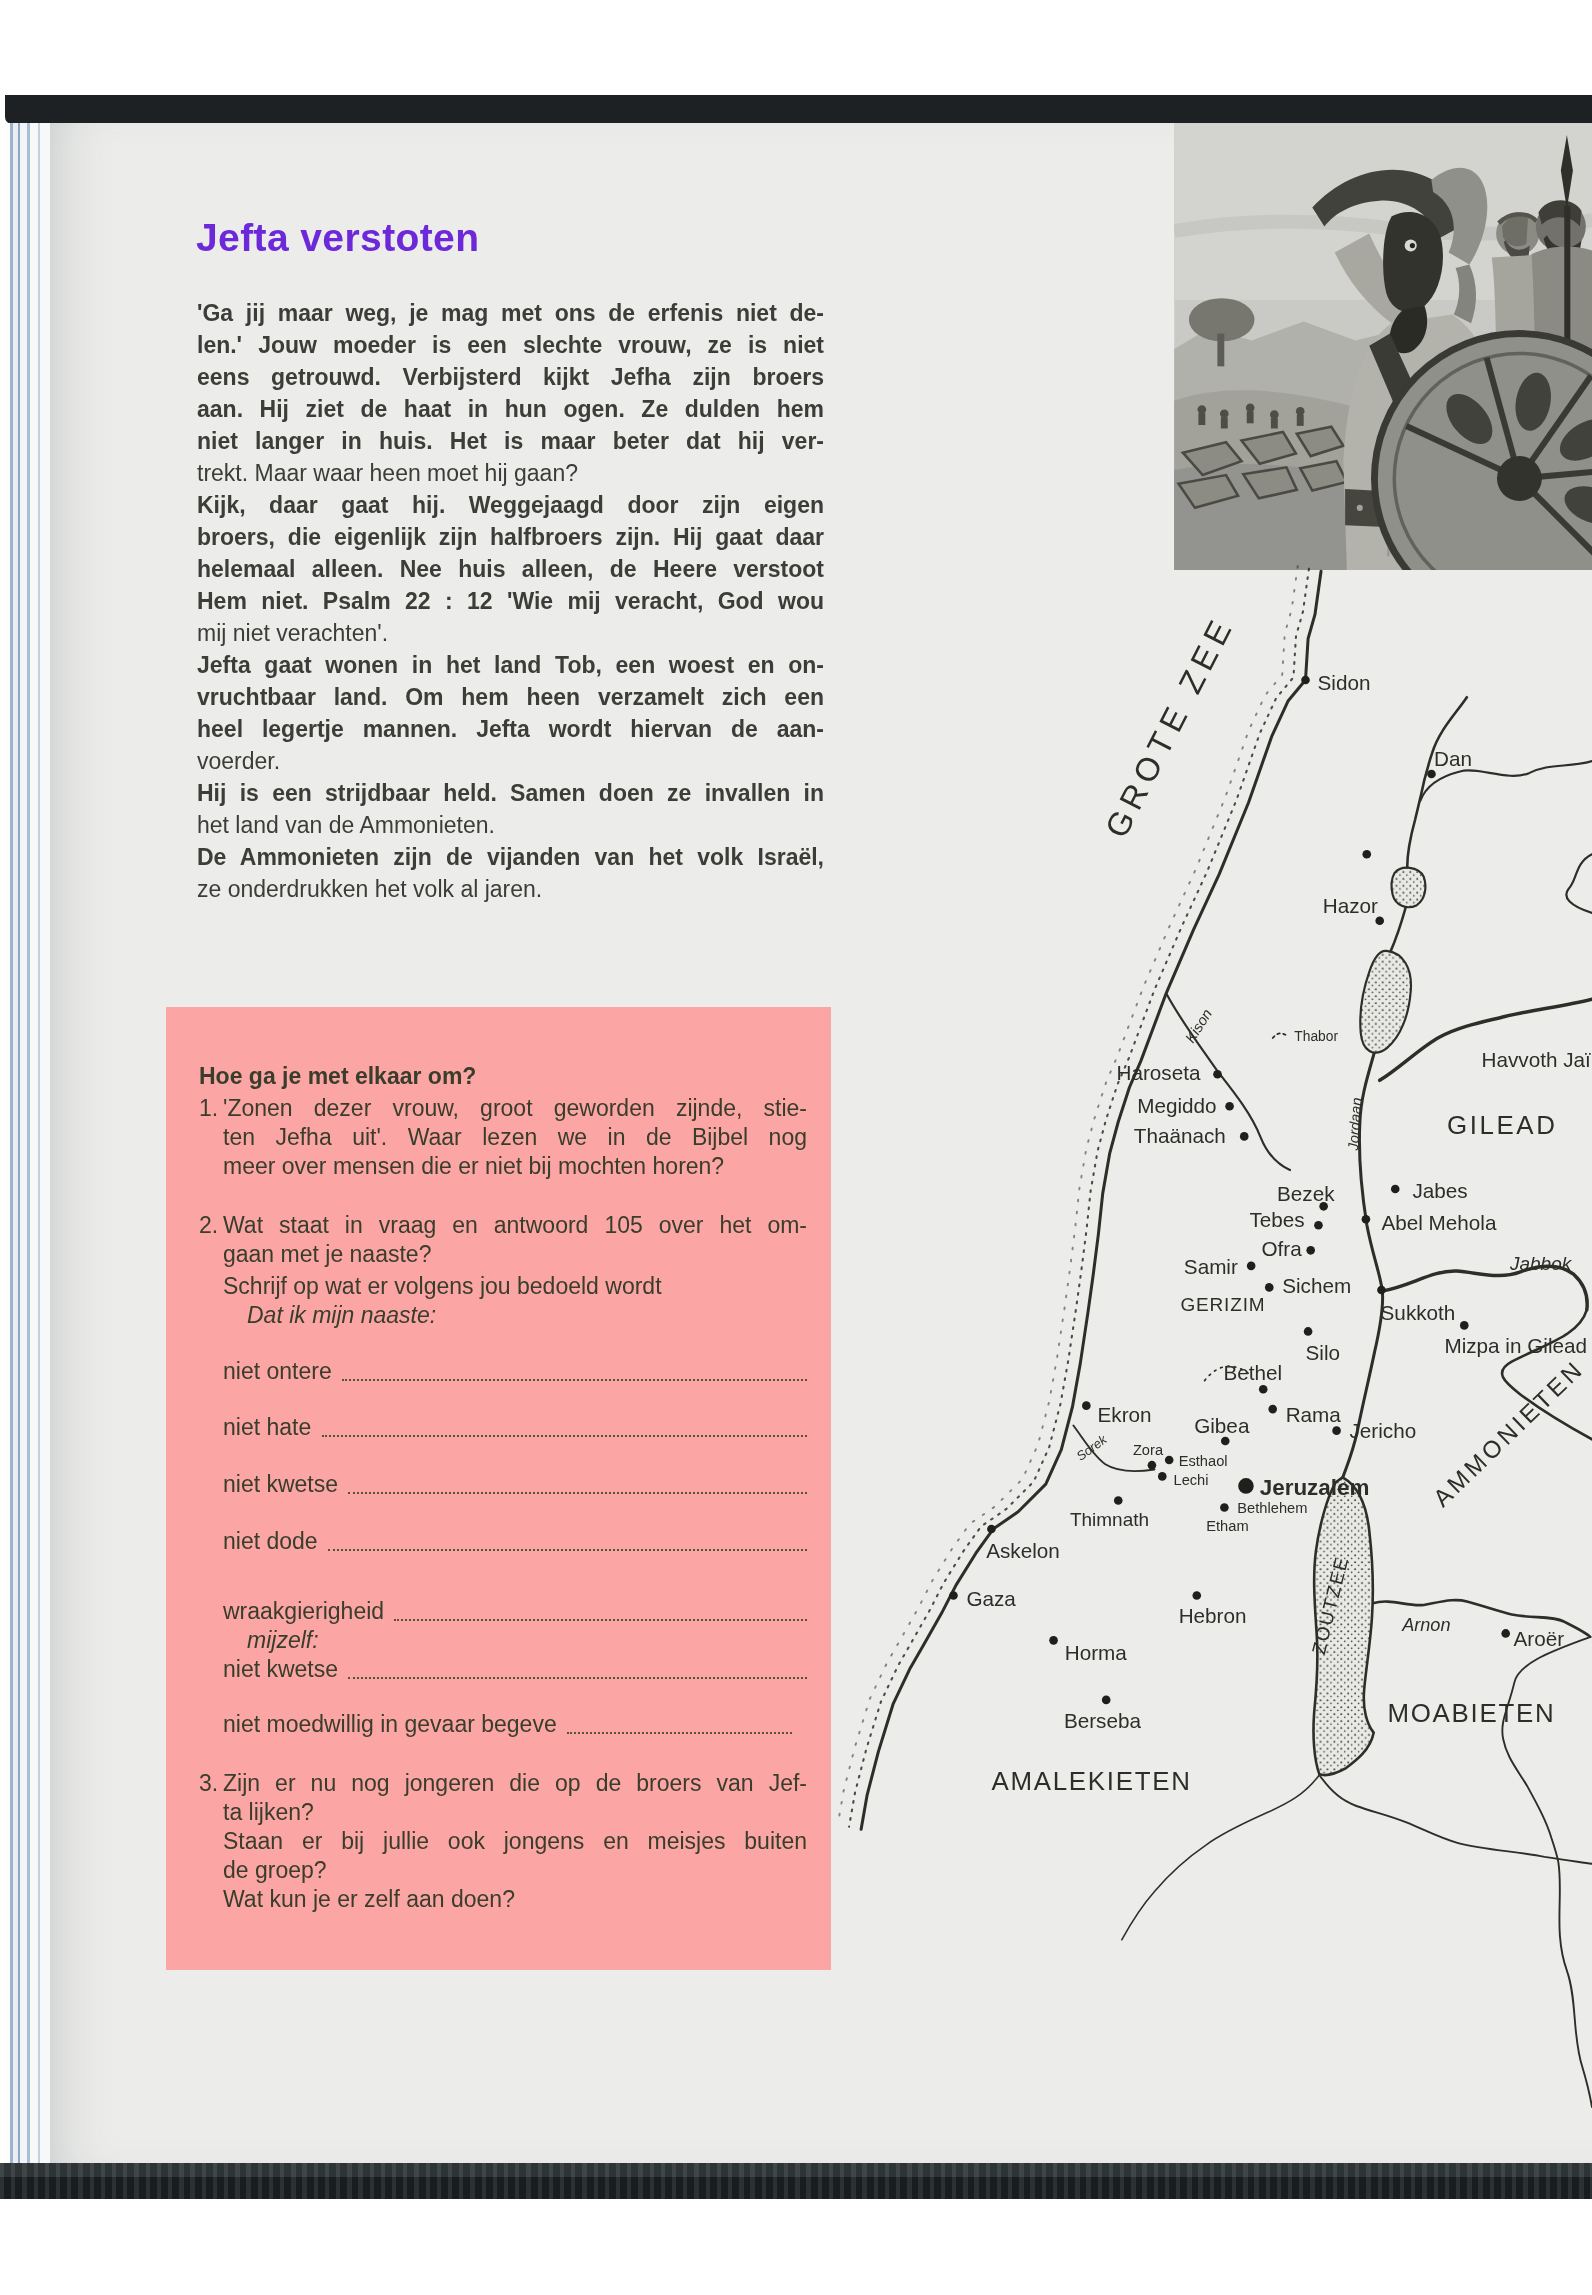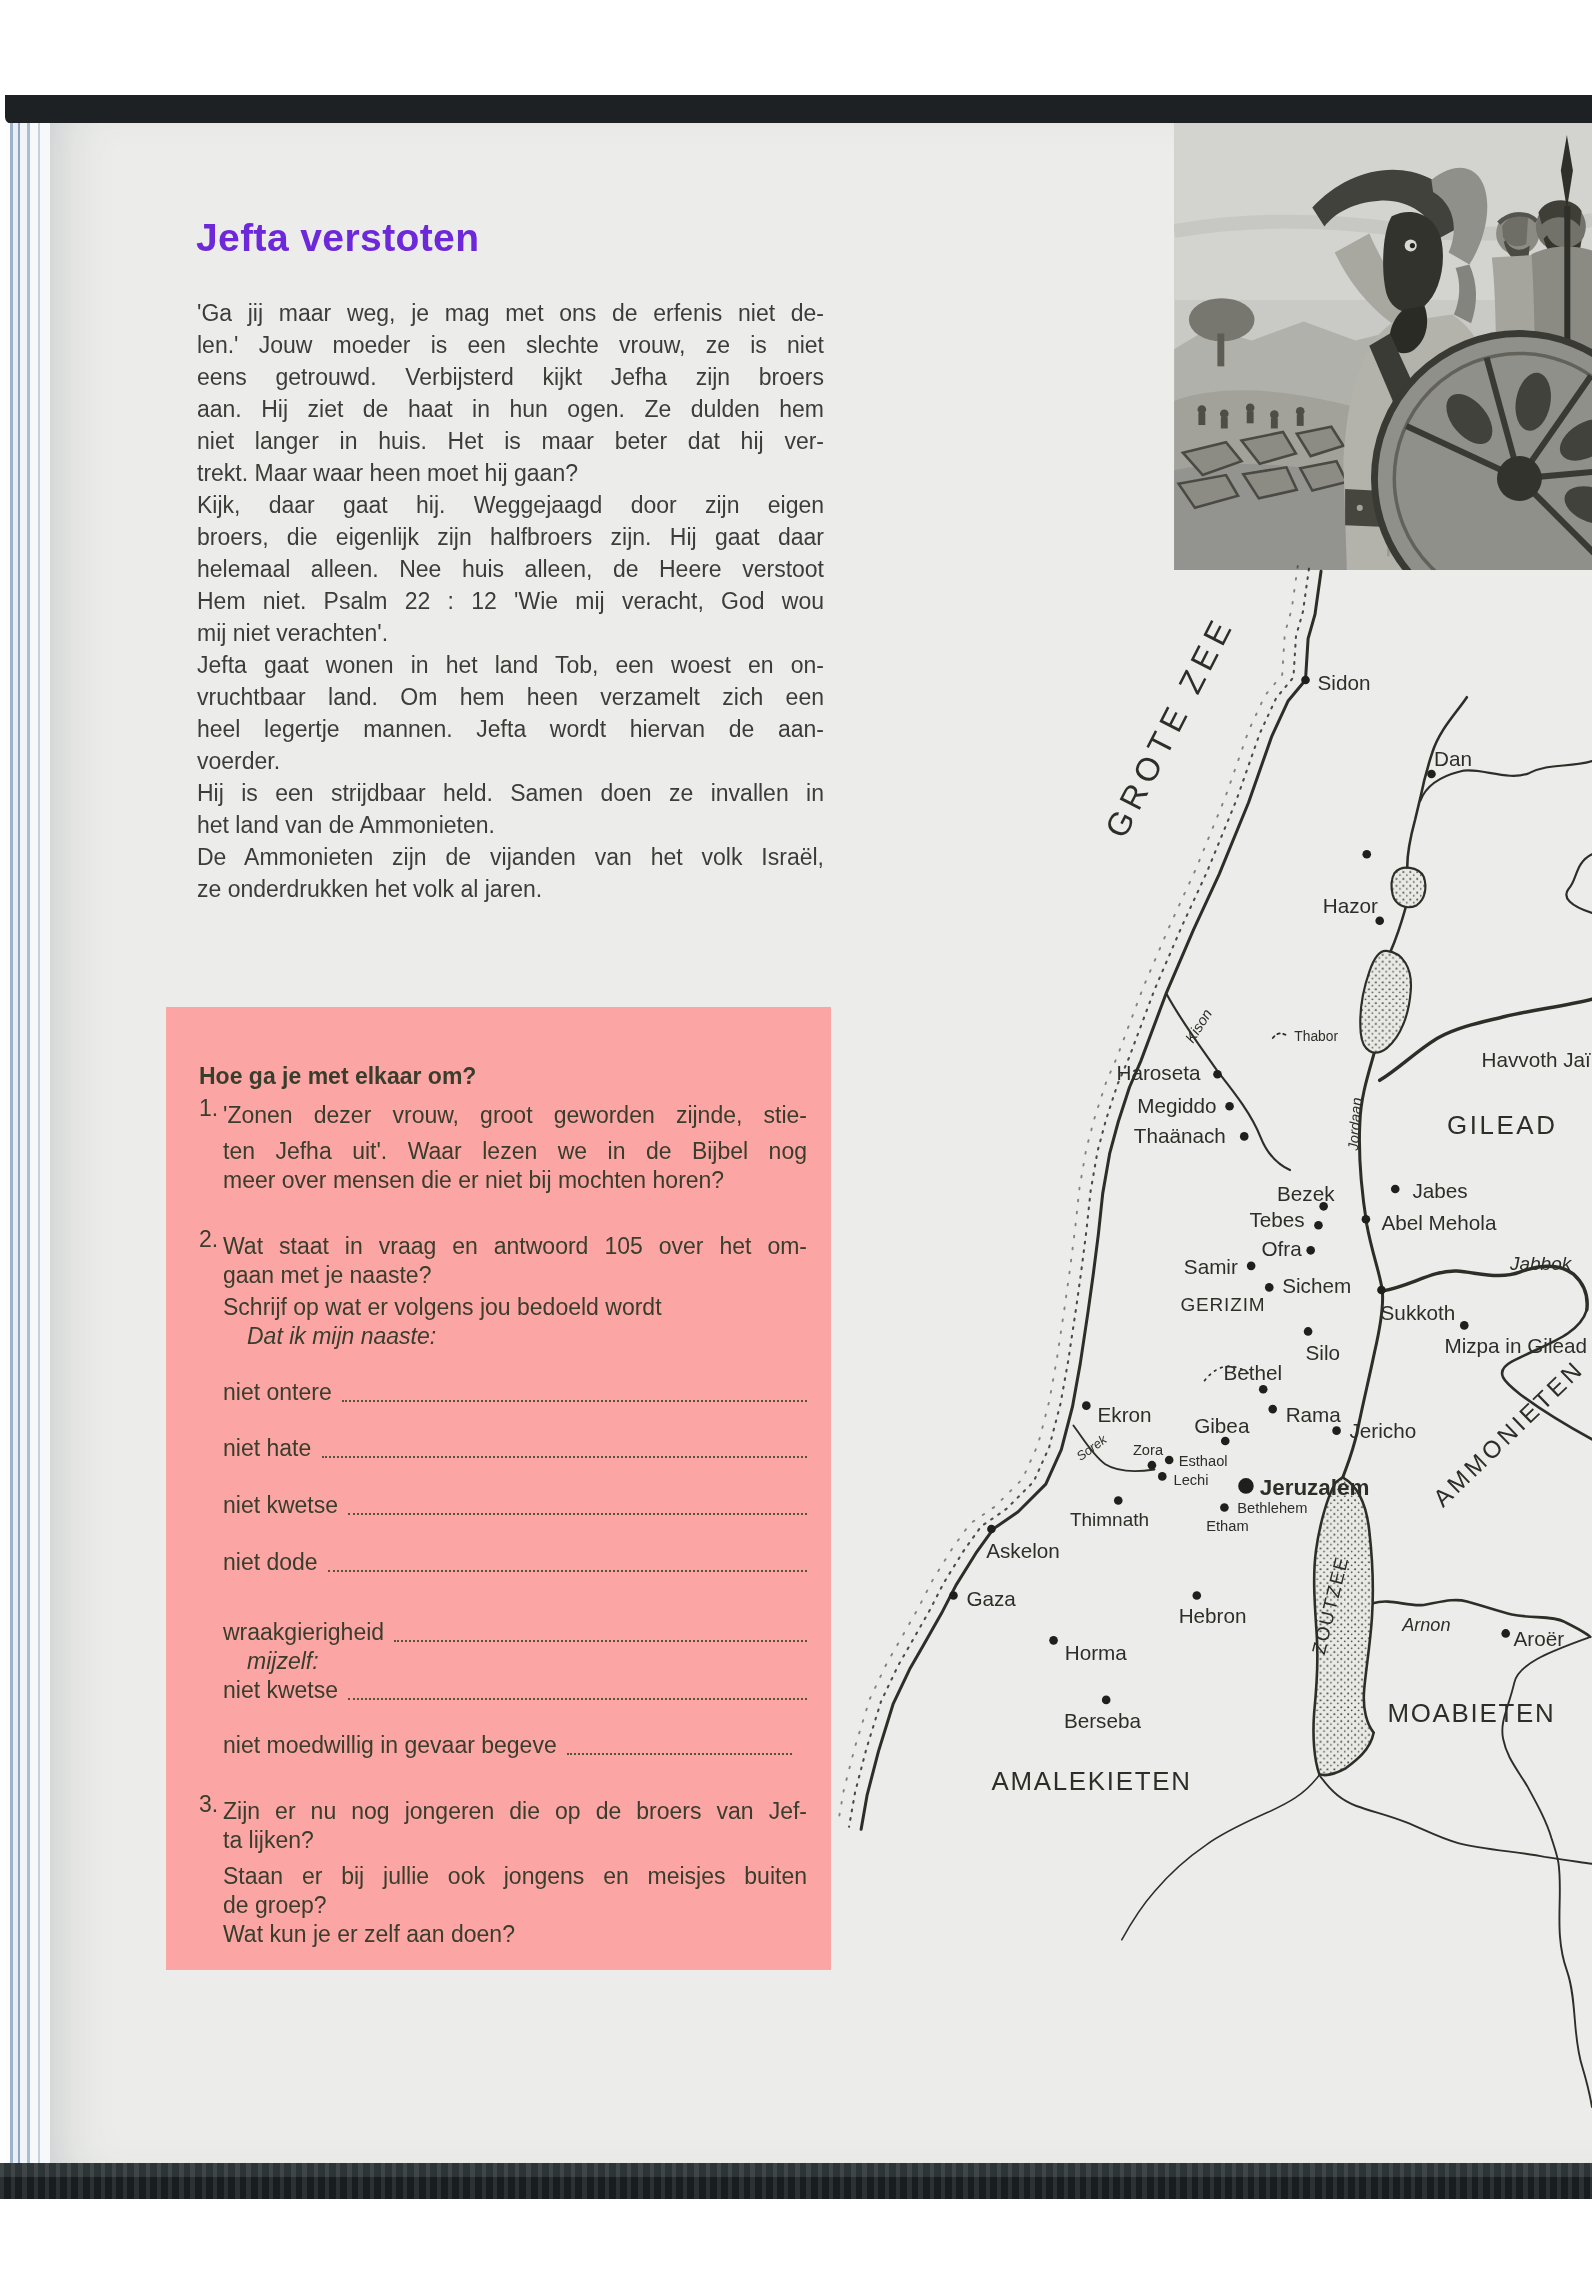--- a/index.html
+++ b/index.html
@@ -15,31 +15,31 @@
     background:linear-gradient(90deg,#fdfdfd 0 5.2px,#9db3cc 5.2px 7.8px,#e8eef4 7.8px 13px,#8fa7c4 13px 15.5px,
                #f2f5f8 15.5px 22.4px,#aabdd2 22.4px 25px,#f6f8fa 25px 33px,#c3d0de 33px 35px,#f7f8f9 35px 45px);}
   .paper{position:absolute;left:50px;top:123px;width:1542px;height:2040px;background:#ecedea;
          box-shadow:inset 40px 0 60px -41px rgba(70,80,100,.28);}
   
   .title{position:absolute;left:196px;top:216px;font-size:39px;font-weight:bold;color:#6d28d9;
          letter-spacing:0.4px;margin:0;}
   .story{position:absolute;left:197px;top:297px;width:627px;font-size:23px;line-height:32px;
          color:#3c3c38;}
   .bl{white-space:nowrap;}
-  .jl{white-space:normal;text-align:justify;text-align-last:justify;}
+  .jl{white-space:normal;text-align:justify;text-align-last:justify;font-weight:bold;}
   
   .qbox{position:absolute;left:166px;top:1007px;width:665px;height:963px;background:#fca5a5;
         box-sizing:border-box;padding:55px 24px 0 33px;color:#393d2b;font-size:23px;line-height:29px;}
   .qhead{font-weight:bold;margin-bottom:2.6px;}
   .qitem{display:flex;}
   .qitem + .qitem{margin-top:30px;}
   .qnum{width:24px;flex:none;}
   .qbody{flex:1;min-width:0;}
   .ql{white-space:nowrap;}
-  .qj{white-space:normal;text-align:justify;text-align-last:justify;margin-top:7px;}
+  .qj{white-space:normal;text-align:justify;text-align-last:justify;}
   .it{font-style:italic;margin-left:24px;}
   .qfill{display:flex;align-items:flex-end;justify-content:flex-end;}
   .leader{flex:1;margin:0 0 5.2px 10.4px;border-bottom:2.6px dotted #51553e;}
   .qfill.short .leader{margin-right:15.5px;}
   
   .illus{position:absolute;left:1174px;top:123px;width:419px;height:447px;}
   .map{position:absolute;left:824px;top:535px;width:768px;height:1592px;}
   .map text{fill:#2e2e29;font-family:"Liberation Sans",sans-serif;}
 </style>
 </head>

